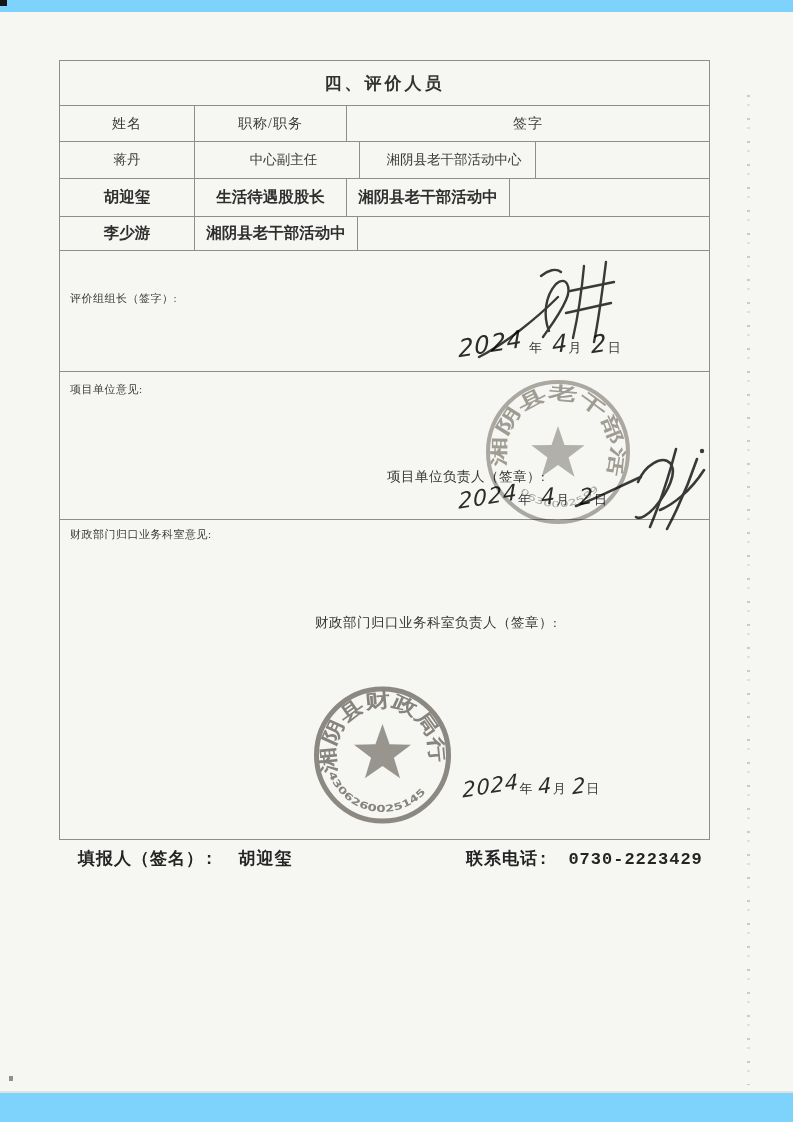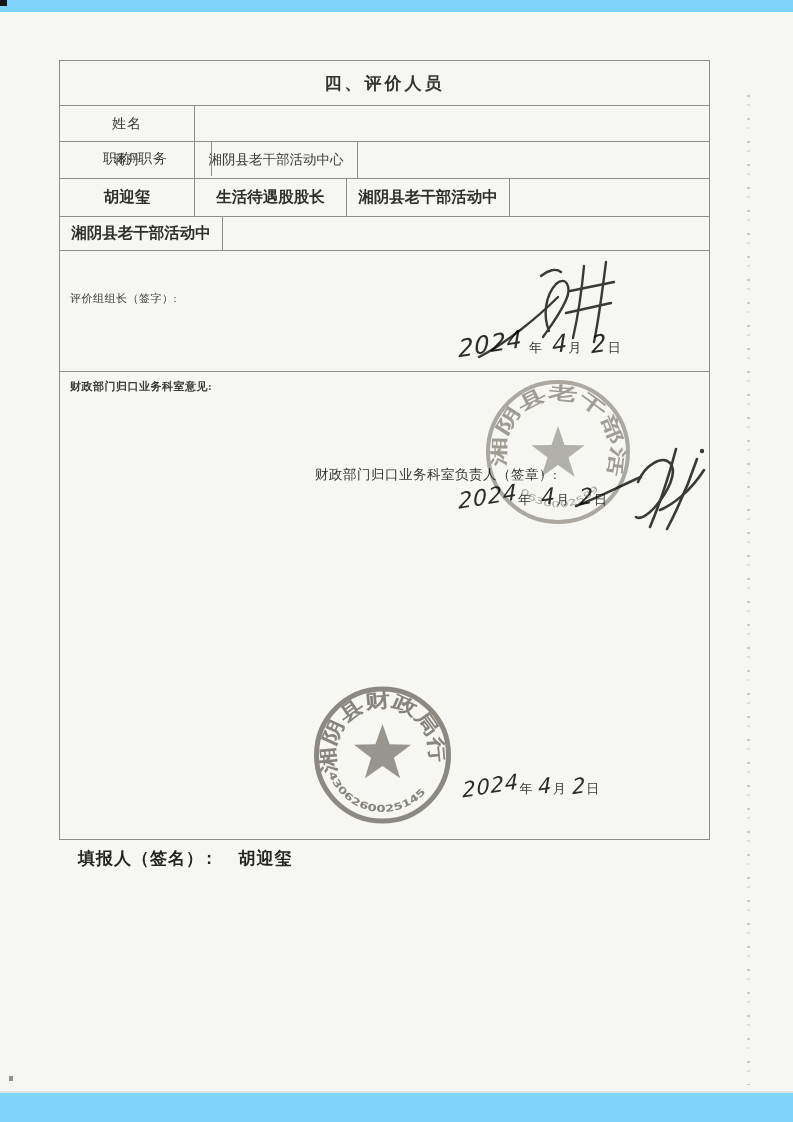--- a/index.html
+++ b/index.html
@@ -18,22 +18,22 @@
      border:1.5px solid #8d8d8d;display:flex;flex-direction:column;}
   .trow{display:flex;flex-direction:row;border-bottom:1.5px solid #8d8d8d;flex:none;}
   .trow:last-child{border-bottom:none;}
   .cell{display:flex;align-items:center;justify-content:center;flex:none;height:100%;}
   .c1{width:135px;border-right:1.5px solid #8d8d8d;}
   .c2{width:152px;border-right:1.5px solid #8d8d8d;}
   .c3{width:163px;border-right:1.5px solid #8d8d8d;}
   .c4{flex:1;}
   .title-row{height:45px;align-items:center;justify-content:center;display:flex;
      font-size:17px;font-weight:bold;letter-spacing:3px;color:#323232;}
-  .header-row{height:36px;font-size:14px;letter-spacing:1px;flex-direction:column;}
-  .row-1{height:37px;font-size:13.5px;}
+  .header-row{height:36px;font-size:14px;letter-spacing:1px;}
+  .row-1{height:37px;font-size:13.5px;gap:13px;}
   .row-2{height:38px;font-size:15.5px;font-weight:600;color:#2f2f2f;}
   .row-3{height:34px;font-size:15.5px;font-weight:600;color:#2f2f2f;}
   .section{position:relative;flex:none;}
   .s1{height:121px;}.s2{height:148px;}.s3{height:145px;}.s4{height:173px;}
   .sec-label{position:absolute;font-size:11px;letter-spacing:.5px;color:#3a3a3a;}
   .signer{position:absolute;font-size:13.5px;letter-spacing:.5px;color:#353535;}
   .blank-date{position:absolute;font-size:14px;color:#353535;}
   .blank-date span{margin-right:16px;}
   .blank-date span:last-child{margin-right:0;}
   .stamp{position:absolute;mix-blend-mode:multiply;}
@@ -66,48 +66,55 @@
   <div class="bottom-edge"></div>
 
   <div class="doc-table">
     <div class="trow title-row">
       <span>四、评价人员</span>
     </div>
 
     <div class="trow header-row">
       <div class="cell c1">姓名</div>
       <div class="cell c2">职称/职务</div>
+      <div class="cell c4">签字</div>
     </div>
 
     <div class="trow row-1">
       <div class="cell c1">蒋丹</div>
+      <div class="cell c2">中心副主任</div>
       <div class="cell c3">湘阴县老干部活动中心</div>
       <div class="cell c4"></div>
     </div>
 
     <div class="trow row-2">
       <div class="cell c1">胡迎玺</div>
       <div class="cell c2">生活待遇股股长</div>
       <div class="cell c3">湘阴县老干部活动中</div>
       <div class="cell c4"></div>
     </div>
 
     <div class="trow row-3">
+      <div class="cell c1">李少游</div>
       <div class="cell c3">湘阴县老干部活动中</div>
       <div class="cell c4"></div>
     </div>
 
     <div class="trow section s1">
       <span class="sec-label" style="left:10px;top:40px;">评价组组长（签字）:</span>
     </div>
 
+    <div class="trow section s2">
+      <span class="sec-label" style="left:10px;top:10px;">项目单位意见:</span>
+      <span class="signer" style="left:327px;top:96px;">项目单位负责人（签章）:</span>
+    </div>
 
 
     <div class="trow section s4">
-      <span class="sec-label" style="left:10px;top:7px;font-weight:bold;">财政部门归口业务科室意见:</span>
+      <span class="sec-label" style="left:10px;top:7px;">财政部门归口业务科室意见:</span>
       <span class="signer" style="left:255px;top:94px;">财政部门归口业务科室负责人（签章）:</span>
     </div>
   </div>
 
   <svg class="stamp" style="left:472px;top:366px;" width="172" height="172" viewBox="0 0 172 172">
     <defs>
       <path id="arc1" d="M 34.8 99.7 A 53 53 0 1 1 137.2 99.7" fill="none"></path>
       <path id="arc1s" d="M 48 126 A 55 55 0 0 0 124 126" fill="none"></path>
     </defs>
     <circle cx="86" cy="86" r="70" fill="none" stroke="#a3a09b" stroke-width="4" opacity="0.85"></circle>
@@ -186,13 +193,17 @@
     <span class="pr">月</span>
     <span class="gap-s"></span>
     <span class="hw">2</span>
     <span class="pr">日</span>
   </div>
 
   <div class="footer-line f-left">
     <span>填报人（签名）:</span>
     <span class="f-name">胡迎玺</span>
   </div>
+  <div class="footer-line f-right">
+    <span>联系电话:</span>
+    <span class="f-phone">0730-2223429</span>
+  </div>
 </div>
 
 </body></html>

